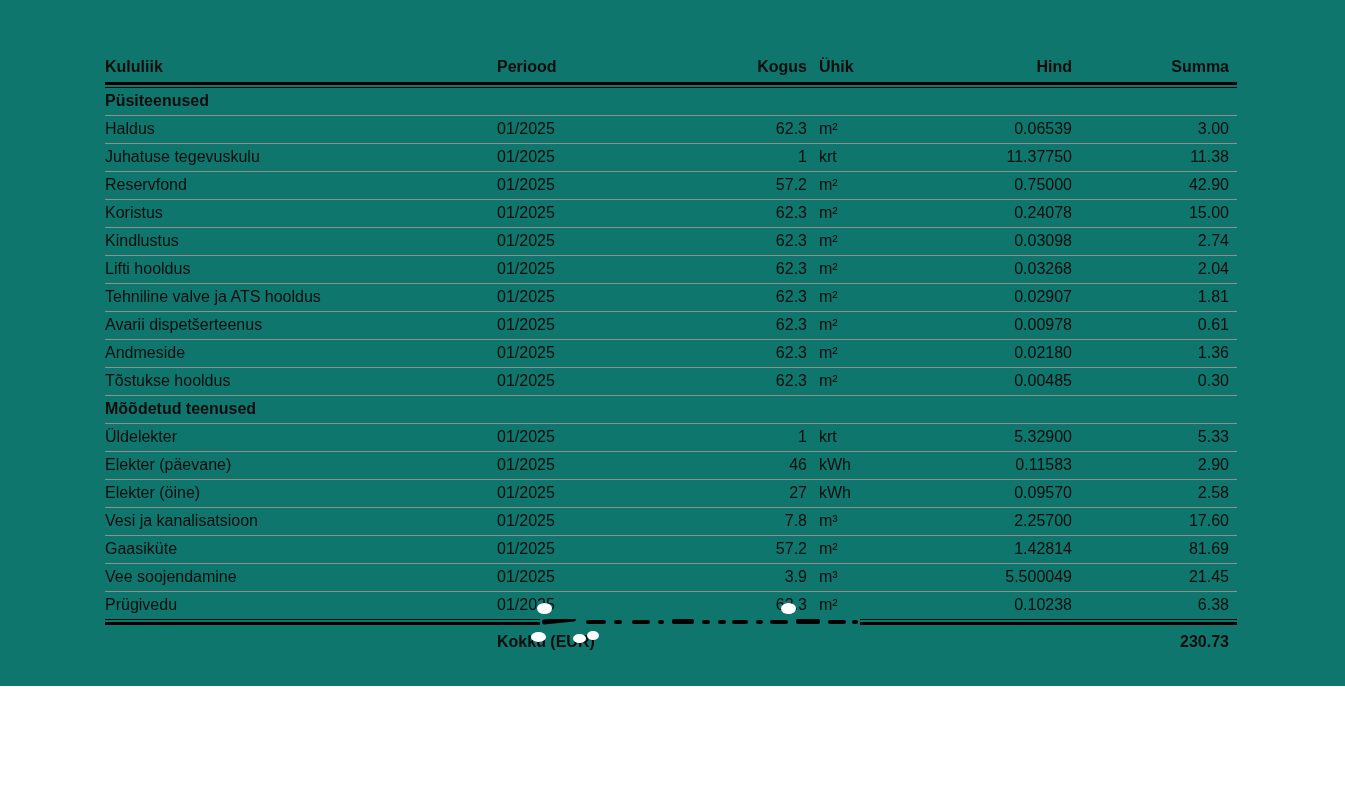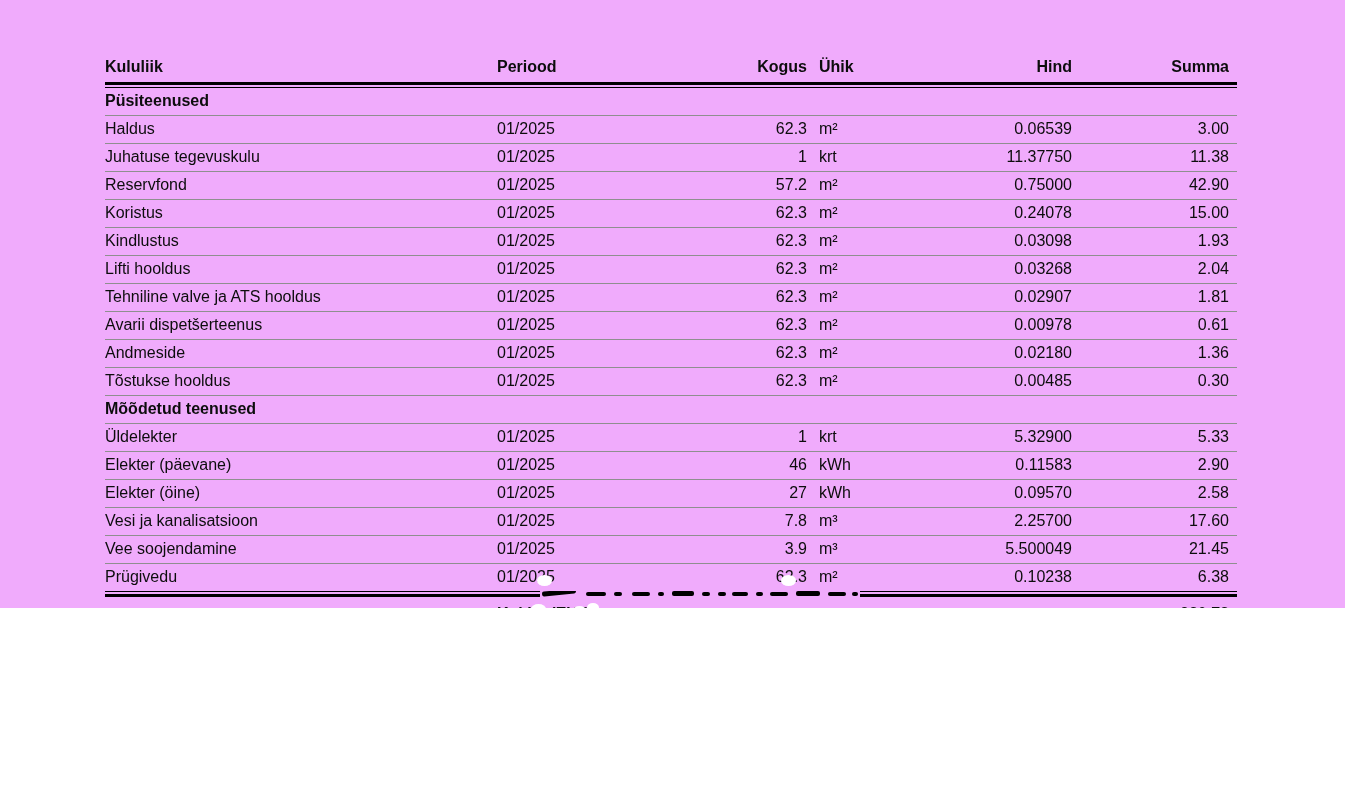--- a/index.html
+++ b/index.html
@@ -1,17 +1,17 @@
 <!DOCTYPE html>
 <html lang="et"><head>
 <meta charset="utf-8">
 <style>
   html,body { margin:0; padding:0; background:#ffffff; }
   .page {
-    position:relative; width:1345px; height:608px; background:#f0abfc;
+    position:relative; width:1345px; height:686px; background:#0f766e;
     font-family:"Liberation Sans","DejaVu Sans",sans-serif; color:#0d0d0d;
     overflow:hidden;
   }
   .table-wrap { position:absolute; left:105px; top:57px; width:1132px; }
   table { width:100%; border-collapse:collapse; table-layout:fixed; }
   th, td {
     font-size:16px; line-height:19px; padding:3px 0 5px;
     vertical-align:bottom; white-space:nowrap; overflow:hidden;
   }
   thead th { font-weight:700; text-align:left; padding:0 0 6px 0; }
@@ -100,21 +100,21 @@
             <td class="unit">m²</td>
             <td class="num">0.24078</td>
             <td class="num">15.00</td>
           </tr>
           <tr>
             <td class="">Kindlustus</td>
             <td class="c2">01/2025</td>
             <td class="num">62.3</td>
             <td class="unit">m²</td>
             <td class="num">0.03098</td>
-            <td class="num">1.93</td>
+            <td class="num">2.74</td>
           </tr>
           <tr>
             <td class="">Lifti hooldus</td>
             <td class="c2">01/2025</td>
             <td class="num">62.3</td>
             <td class="unit">m²</td>
             <td class="num">0.03268</td>
             <td class="num">2.04</td>
           </tr>
           <tr>
@@ -176,20 +176,28 @@
             <td class="num">0.09570</td>
             <td class="num">2.58</td>
           </tr>
           <tr>
             <td class="">Vesi ja kanalisatsioon</td>
             <td class="c2">01/2025</td>
             <td class="num">7.8</td>
             <td class="unit">m³</td>
             <td class="num">2.25700</td>
             <td class="num">17.60</td>
+          </tr>
+          <tr>
+            <td class="">Gaasiküte</td>
+            <td class="c2">01/2025</td>
+            <td class="num">57.2</td>
+            <td class="unit">m²</td>
+            <td class="num">1.42814</td>
+            <td class="num">81.69</td>
           </tr>
           <tr>
             <td class="">Vee soojendamine</td>
             <td class="c2">01/2025</td>
             <td class="num">3.9</td>
             <td class="unit">m³</td>
             <td class="num">5.500049</td>
             <td class="num">21.45</td>
           </tr>
           <tr>

